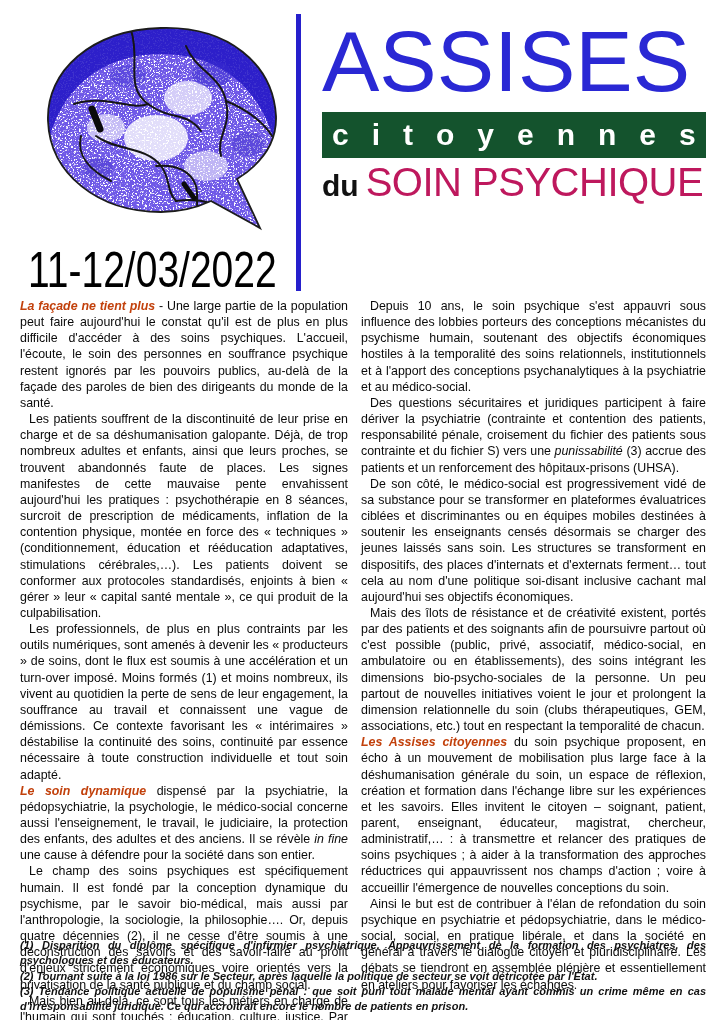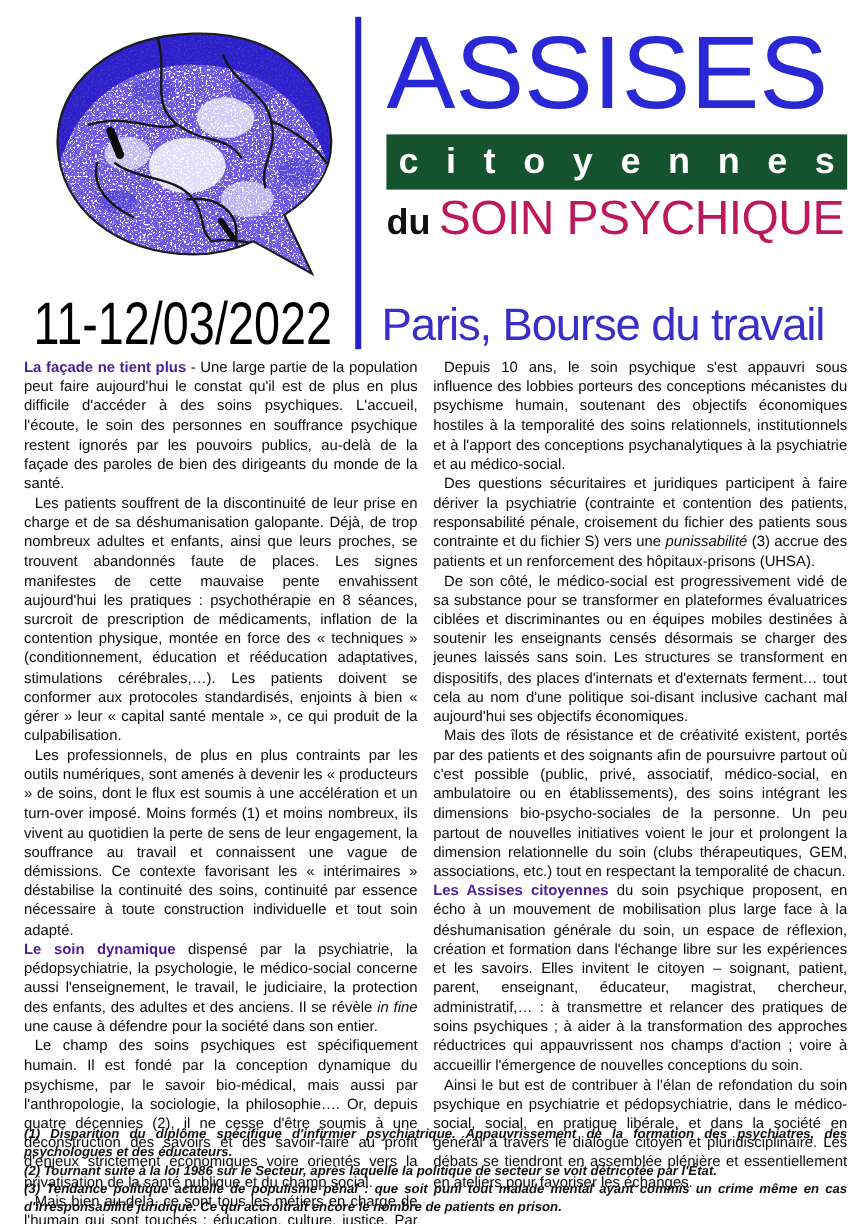--- a/index.html
+++ b/index.html
@@ -41,21 +41,21 @@
     display:flex;gap:13px;
   }
   .col{
     font-size:12.4px;line-height:16.15px;text-align:justify;color:#0a0a0a;
     hyphens:none;
   }
   .colL{width:328px;}
   .colR{width:345px;}
   .para{margin:0;}
   .indent{text-indent:9px;}
-  .lead{color:#4c1d95;font-weight:700;}
+  .lead{color:#c2410c;font-weight:700;font-style:italic;}
   .it{font-style:italic;}
 
   
   .footnotes{
     position:absolute;left:20px;top:938px;width:686px;
     font-size:11px;line-height:15.3px;font-style:italic;font-weight:600;
     color:#111111;text-align:justify;
   }
   .footnotes p{margin:0;}
   .footer{
@@ -116,21 +116,20 @@
   <div class="title-block">
     <div class="title">ASSISES</div>
     <div class="subtitle-bar"><span>citoyennes</span></div>
     <div class="line3">
       <span class="du">du</span>
       <span class="soin">SOIN PSYCHIQUE</span>
     </div>
   </div>
 
   <div class="date">11-12/03/2022</div>
-  <div class="location">Paris, Bourse du travail</div>
 
   <div class="columns">
     <div class="col colL">
       <p class="para"><span class="lead">La façade ne tient plus</span><span> - Une large partie de la population peut faire aujourd'hui le constat qu'il est de plus en plus difficile d'accéder à des soins psychiques. L'accueil, l'écoute, le soin des personnes en souffrance psychique restent ignorés par les pouvoirs publics, au-delà de la façade des paroles de bien des dirigeants du monde de la santé.</span></p>
       <p class="para indent"><span>Les patients souffrent de la discontinuité de leur prise en charge et de sa déshumanisation galopante. Déjà, de trop nombreux adultes et enfants, ainsi que leurs proches, se trouvent abandonnés faute de places. Les signes manifestes de cette mauvaise pente envahissent aujourd'hui les pratiques : psychothérapie en 8 séances, surcroit de prescription de médicaments, inflation de la contention physique, montée en force des « techniques » (conditionnement, éducation et rééducation adaptatives, stimulations cérébrales,…). Les patients doivent se conformer aux protocoles standardisés, enjoints à bien « gérer » leur « capital santé mentale », ce qui produit de la culpabilisation.</span></p>
       <p class="para indent"><span>Les professionnels, de plus en plus contraints par les outils numériques, sont amenés à devenir les « producteurs » de soins, dont le flux est soumis à une accélération et un turn-over imposé. Moins formés (1) et moins nombreux, ils vivent au quotidien la perte de sens de leur engagement, la souffrance au travail et connaissent une vague de démissions. Ce contexte favorisant les « intérimaires » déstabilise la continuité des soins, continuité par essence nécessaire à toute construction individuelle et tout soin adapté.</span></p>
       <p class="para"><span class="lead">Le soin dynamique</span><span> dispensé par la psychiatrie, la pédopsychiatrie, la psychologie, le médico-social concerne aussi l'enseignement, le travail, le judiciaire, la protection des enfants, des adultes et des anciens. Il se révèle </span><span class="it">in fine</span><span> une cause à défendre pour la société dans son entier.</span></p>
       <p class="para indent"><span>Le champ des soins psychiques est spécifiquement humain. Il est fondé par la conception dynamique du psychisme, par le savoir bio-médical, mais aussi par l'anthropologie, la sociologie, la philosophie…. Or, depuis quatre décennies (2), il ne cesse d'être soumis à une déconstruction des savoirs et des savoir-faire au profit d'enjeux strictement économiques voire orientés vers la privatisation de la santé publique et du champ social.</span></p>
       <p class="para indent"><span>Mais bien au-delà, ce sont tous les métiers en charge de l'humain qui sont touchés : éducation, culture, justice. Par conséquent c'est ensemble qu'il faut affronter cette tendance contemporaine latente qui réduit la personne et sa place dans la société, pour ensemble penser l'humain dans sa complexité.</span></p>
     </div>

